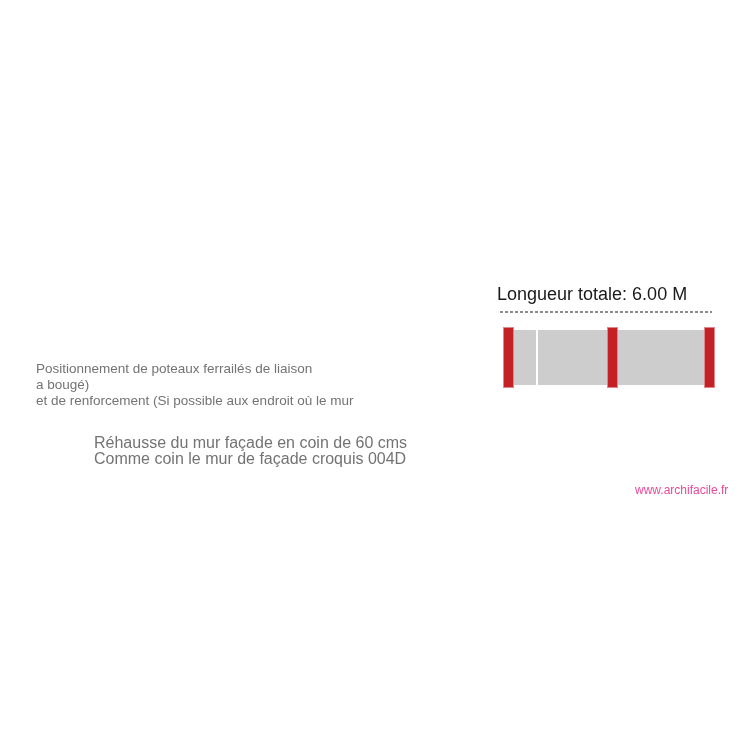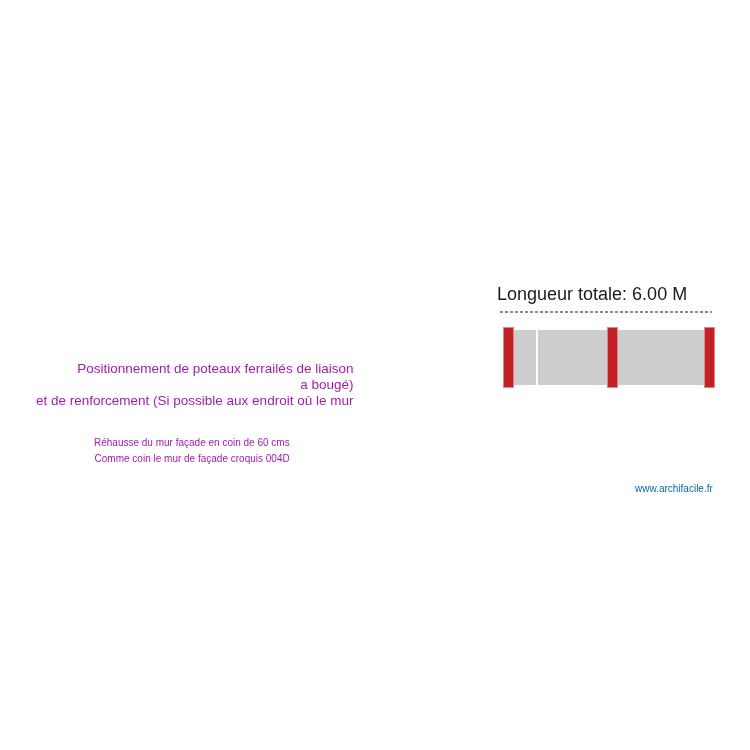--- a/index.html
+++ b/index.html
@@ -64,34 +64,33 @@
     width: 9px;
     height: 59px;
     box-sizing: content-box;
     border: 1px solid #de888b;
   }
   .post-left   { left: 0px; }
   .post-middle { left: 104px; }
   .post-right  { left: 201px; }
   .note {
     position: absolute;
-    color: #a21caf;
+    color: #737373;
     font-size: 13.5px;
     line-height: 16px;
     white-space: nowrap;
-    text-align: right;
   }
   .note-1 { left: 36px;  top: 361px; }
-  .note-2 { left: 94px;  top: 435px; font-size: 10px; }
+  .note-2 { left: 94px;  top: 435px; font-size: 16px; }
   .watermark {
     position: absolute;
     left: 635px;
     top: 483px;
-    font-size: 10px;
-    color: #0369a1;
+    font-size: 12px;
+    color: #ec4899;
     white-space: nowrap;
   }
 </style>
 </head>
 <body>
 
 <div id="canvas">
 
   <div class="dim-title">Longueur totale: 6.00 M</div>
 

